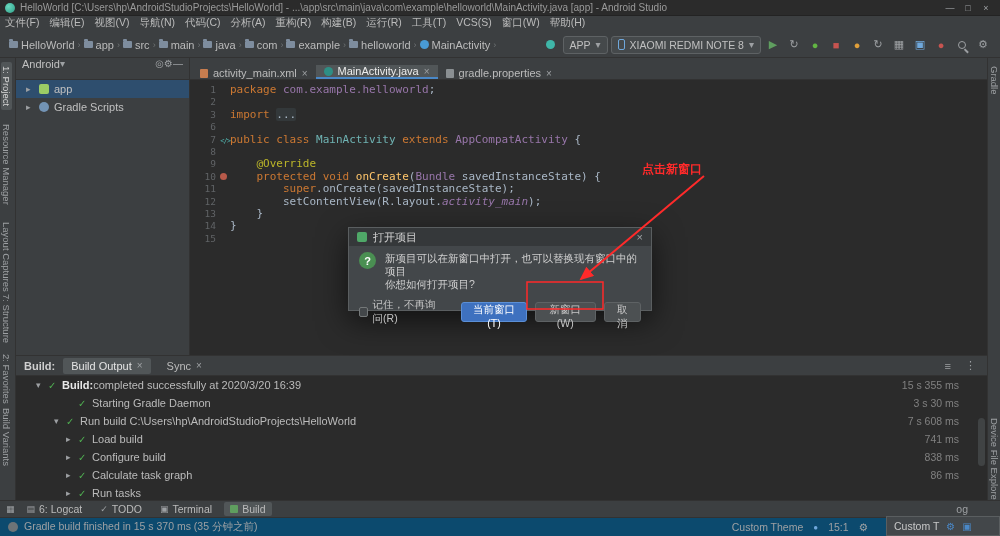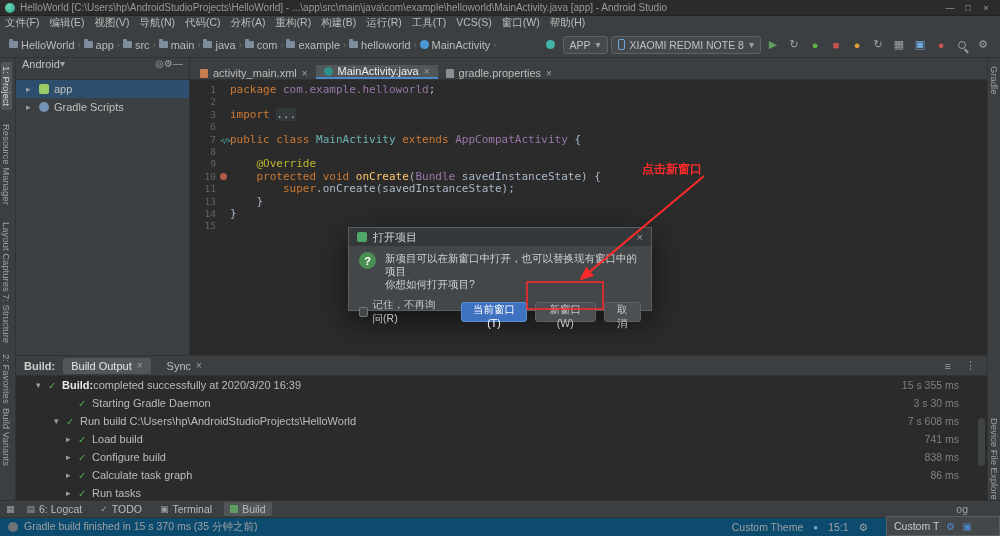--- a/index.html
+++ b/index.html
@@ -323,20 +323,24 @@
         </div>
       <div class="cl">
           <span class="ln"><span>10</span><span class="gio"></span></span>
           <span class="ct"><span class="def">    </span><span class="kw">protected void </span><span class="mtd">onCreate</span><span class="def">(</span><span class="typ">Bundle</span><span class="def"> savedInstanceState) {</span></span>
         </div>
       <div class="cl">
           <span class="ln">11</span>
           <span class="ct"><span class="def">        </span><span class="kw">super</span><span class="def">.onCreate(savedInstanceState);</span></span>
         </div>
       <div class="cl">
+          <span class="ln">12</span>
+          <span class="ct"><span class="def">        setContentView(R.layout.</span><span class="fldit">activity_main</span><span class="def">);</span></span>
+        </div>
+      <div class="cl">
           <span class="ln">13</span>
           <span class="ct"><span class="def">    }</span></span>
         </div>
       <div class="cl">
           <span class="ln">14</span>
           <span class="ct"><span class="def">}</span></span>
         </div>
       <div class="cl">
           <span class="ln">15</span>
           <span class="ct"></span>

